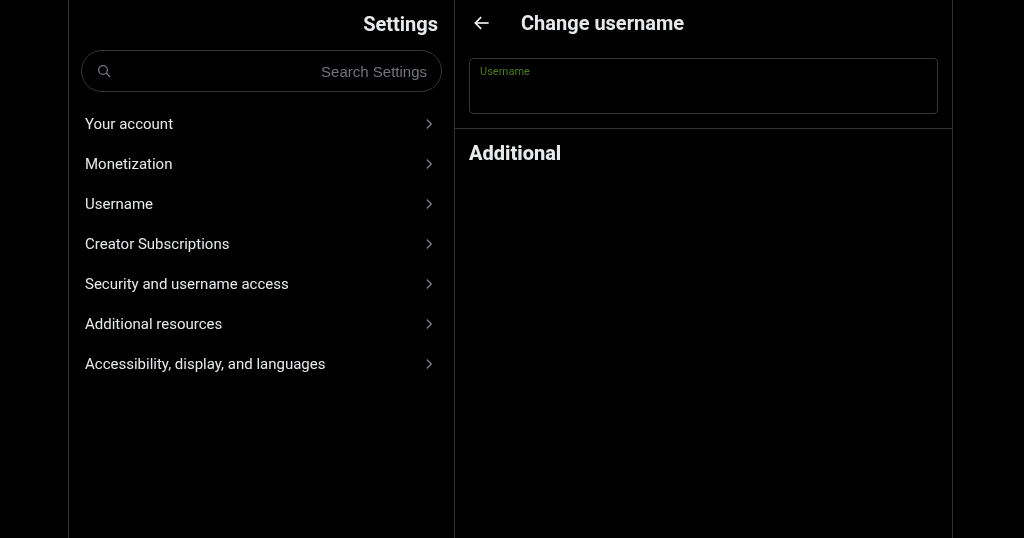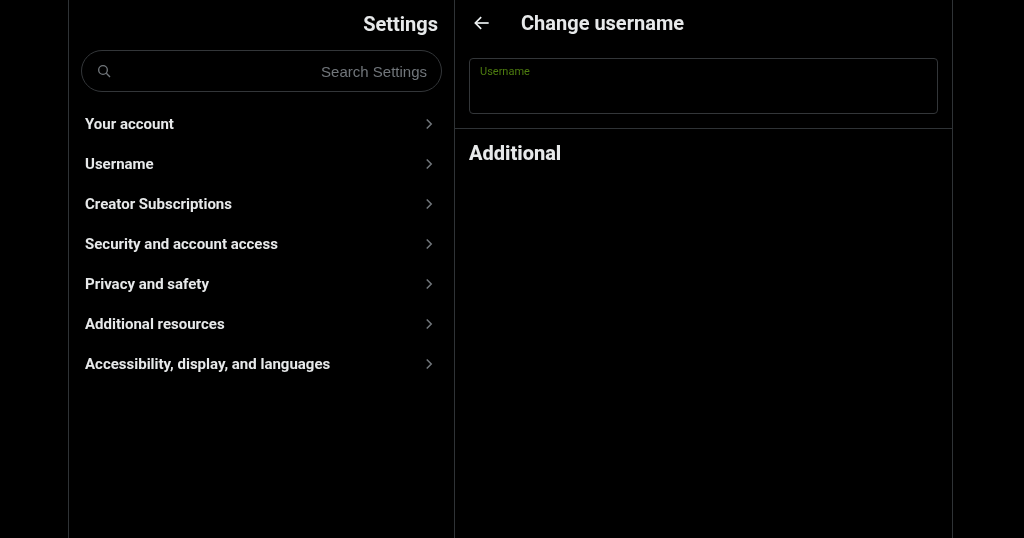--- a/index.html
+++ b/index.html
@@ -50,21 +50,21 @@
     .search-input {
       background: transparent;
       border: none;
       outline: none;
       color: #e5e5e5;
       font-size: 15px;
       width: 100%;
       text-align: right;
     }
     .search-input::placeholder { color: #71767b; }
-    .menu-list { padding-top: 4px; font-weight: bold; }
+    .menu-list { padding-top: 4px; }
     .menu-item {
       display: flex;
       align-items: center;
       justify-content: space-between;
       padding: 11px 16px;
       cursor: pointer;
       font-size: 15px;
     }
     .chev {
       width: 18px;
@@ -159,39 +159,39 @@
     </div>
   </div>
   <div class="menu-list">
     <div class="menu-item">
       <span>Your account</span>
       <svg class="chev" viewBox="0 0 24 24" fill="none" stroke-width="2">
           <polyline points="9 6 15 12 9 18"></polyline>
         </svg>
     </div>
     <div class="menu-item">
+      <span>Monetization</span>
+      <svg class="chev" viewBox="0 0 24 24" fill="none" stroke-width="2">
+          <polyline points="9 6 15 12 9 18"></polyline>
+        </svg>
+    </div>
+    <div class="menu-item">
       <span>Username</span>
       <svg class="chev" viewBox="0 0 24 24" fill="none" stroke-width="2">
           <polyline points="9 6 15 12 9 18"></polyline>
         </svg>
     </div>
     <div class="menu-item">
       <span>Creator Subscriptions</span>
       <svg class="chev" viewBox="0 0 24 24" fill="none" stroke-width="2">
           <polyline points="9 6 15 12 9 18"></polyline>
         </svg>
     </div>
     <div class="menu-item">
-      <span>Security and account access</span>
-      <svg class="chev" viewBox="0 0 24 24" fill="none" stroke-width="2">
-          <polyline points="9 6 15 12 9 18"></polyline>
-        </svg>
-    </div>
-    <div class="menu-item">
-      <span>Privacy and safety</span>
+      <span>Security and username access</span>
       <svg class="chev" viewBox="0 0 24 24" fill="none" stroke-width="2">
           <polyline points="9 6 15 12 9 18"></polyline>
         </svg>
     </div>
     <div class="menu-item">
       <span>Additional resources</span>
       <svg class="chev" viewBox="0 0 24 24" fill="none" stroke-width="2">
           <polyline points="9 6 15 12 9 18"></polyline>
         </svg>
     </div>

